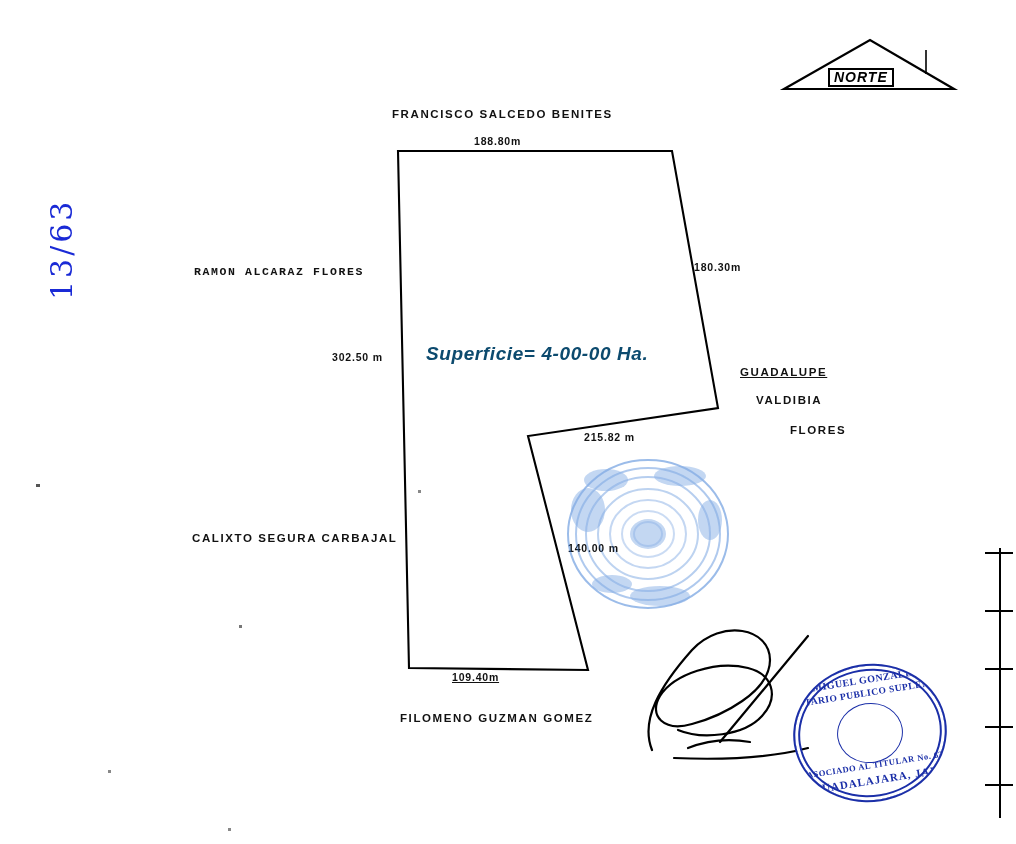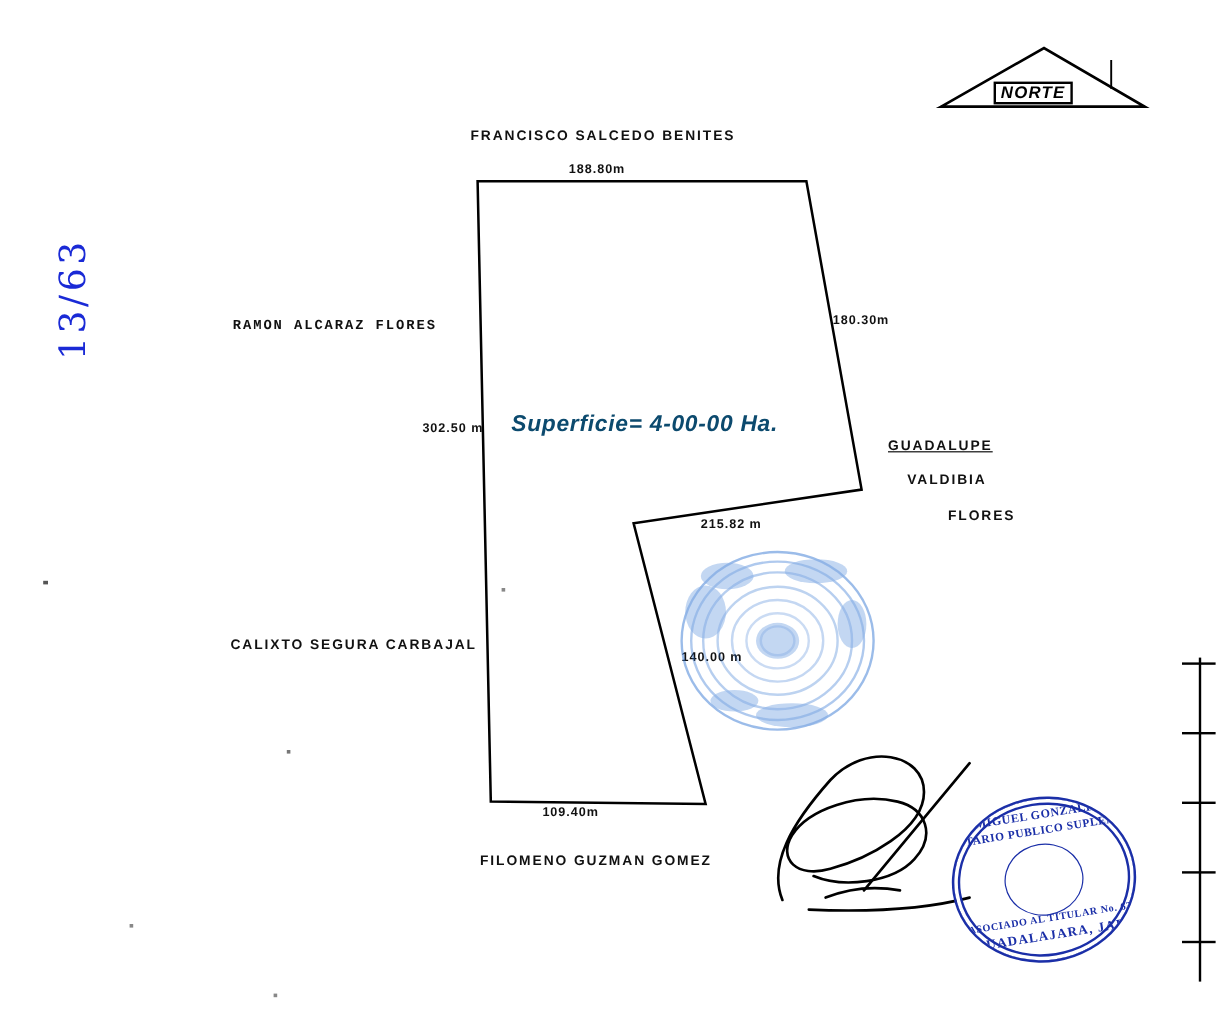--- a/index.html
+++ b/index.html
@@ -128,24 +128,24 @@
   <div class="abs neighbor" style="left:392px; top:75px;margin-top:33px;">FRANCISCO   SALCEDO  BENITES</div>
   <div class="abs neighbor" style="left:194px; top:265px;font-family:Liberation Mono, monospace;">RAMON  ALCARAZ  FLORES</div>
   <div class="abs neighbor" style="left:192px; top:532px;">CALIXTO  SEGURA  CARBAJAL</div>
   <div class="abs neighbor" style="left:400px; top:712px;">FILOMENO  GUZMAN  GOMEZ</div>
   <div class="abs neighbor" style="left:740px; top:366px;text-decoration:underline;">GUADALUPE</div>
   <div class="abs neighbor" style="left:756px; top:394px;">VALDIBIA</div>
   <div class="abs neighbor" style="left:790px; top:424px;">FLORES</div>
 
   <div class="abs dim" style="left:474px; top:135px;">188.80m</div>
   <div class="abs dim" style="left:694px; top:261px;">180.30m</div>
-  <div class="abs dim" style="left:332px; top:351px;margin-left:20px;">302.50 m</div>
+  <div class="abs dim" style="left:332px; top:351px;">302.50 m</div>
   <div class="abs dim" style="left:584px; top:431px;">215.82 m</div>
   <div class="abs dim" style="left:568px; top:542px;">140.00 m</div>
-  <div class="abs dim" style="left:452px; top:671px;">109.40m</div>
+  <div class="abs dim" style="left:452px; top:671px;text-decoration:underline;">109.40m</div>
 
   <div class="abs surface" style="left:426px; top:343px;">Superficie= 4-00-00 Ha.</div>
 
   <svg class="abs smudge" style="left:560px; top:450px;" width="180" height="170" viewBox="0 0 180 170">
     <g fill="none" stroke="#2a6fd0" stroke-width="2">
       <ellipse cx="88" cy="84" rx="80" ry="74" opacity="0.75"></ellipse>
       <ellipse cx="88" cy="84" rx="72" ry="66" opacity="0.6"></ellipse>
       <ellipse cx="88" cy="84" rx="62" ry="57" opacity="0.55"></ellipse>
       <ellipse cx="88" cy="84" rx="50" ry="45" opacity="0.5"></ellipse>
       <ellipse cx="88" cy="84" rx="38" ry="34" opacity="0.45"></ellipse>

